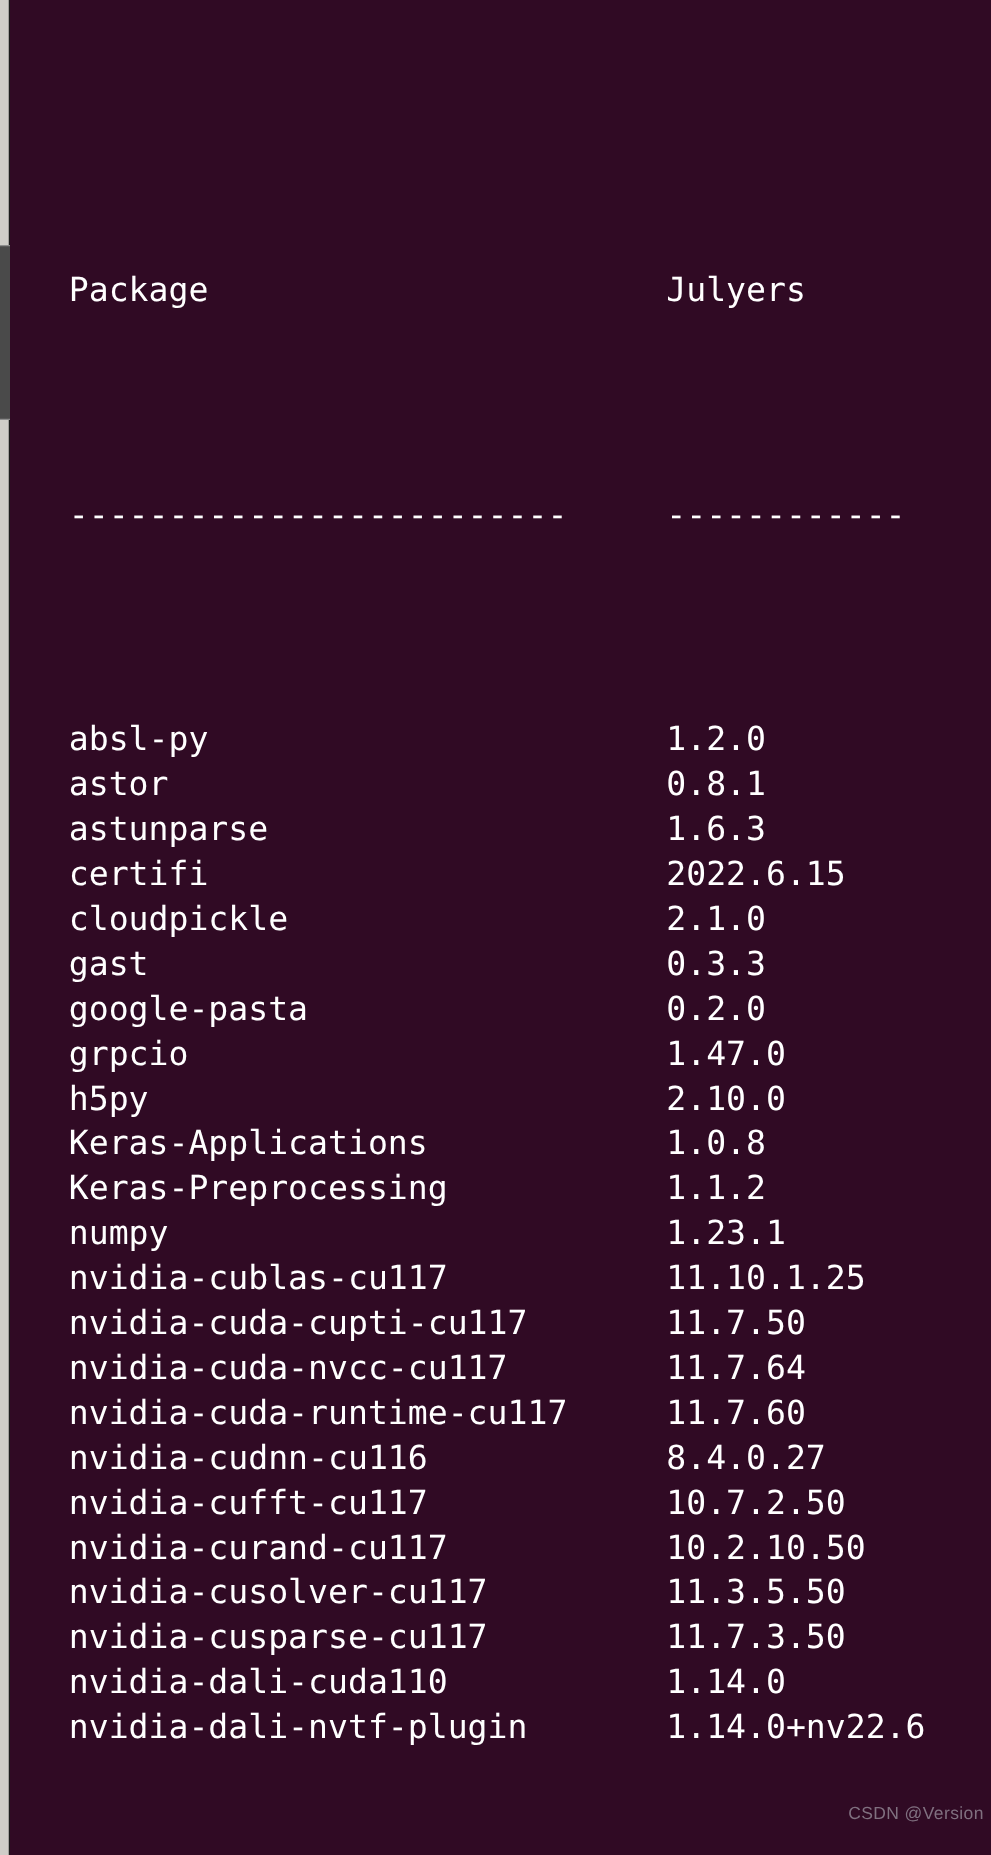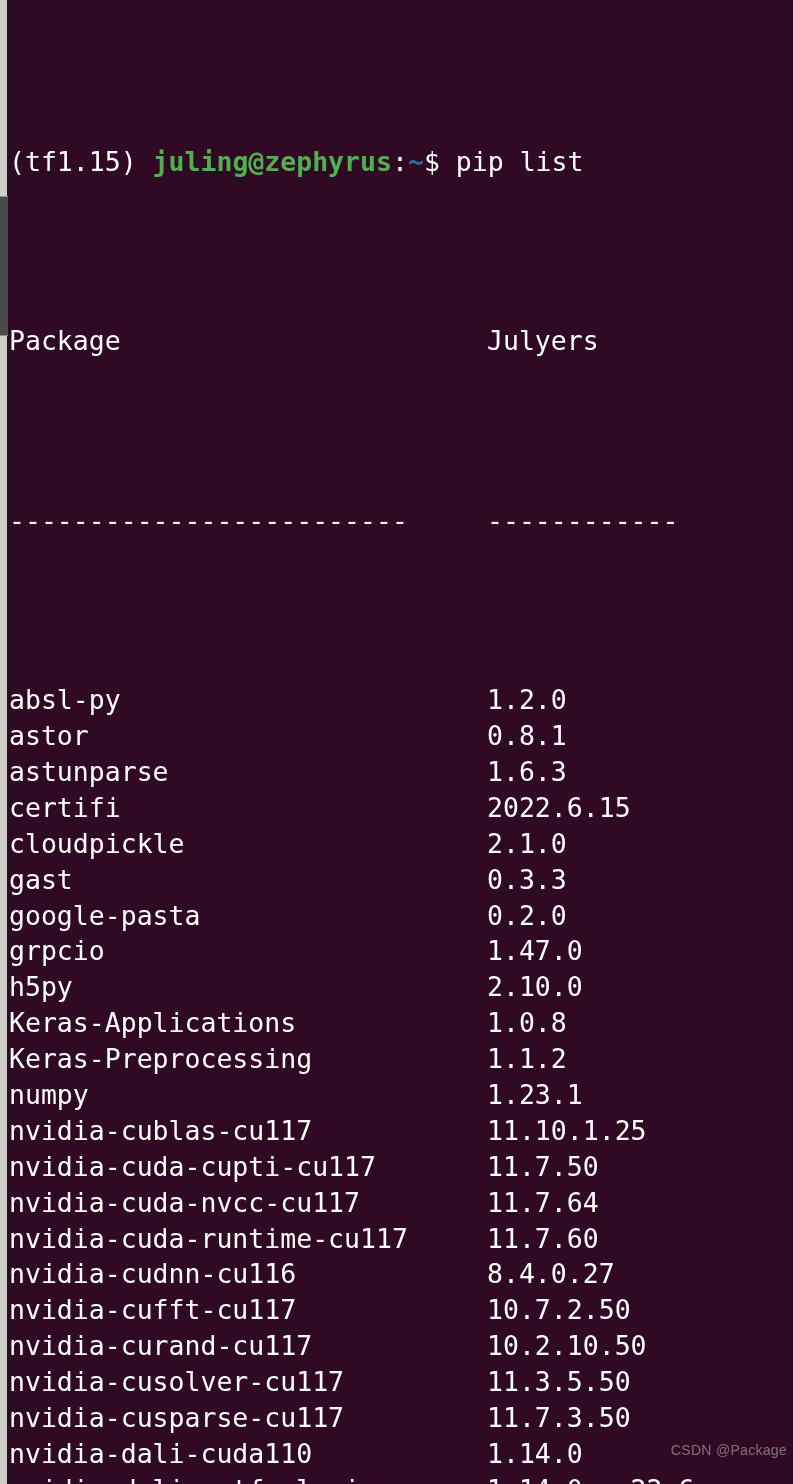--- a/index.html
+++ b/index.html
@@ -62,20 +62,21 @@
   .row {
     display: flex;
     height: 35.9px;
     align-items: flex-start;
   }
   .col-pkg {
     width: 478px;
     flex: 0 0 478px;
     white-space: pre;
     overflow: visible;
+    padding-left: 46px;
   }
   .col-ver {
     white-space: pre;
   }
 
   .c-white  { color: #ffffff; }
   .c-green  { color: #4fb04f; font-weight: bold; }
   .c-blue   { color: #3465a4; font-weight: bold; }
 
   
@@ -96,21 +97,20 @@
 
 <div id="screen">
 
   <div id="scrollbar">
     <div id="scrollbar-thumb"></div>
   </div>
 
   <div id="term">
 
     
-    <div class="line"><span class="c-white">(tf1.15)</span><span class="c-white"> </span><span class="c-green">juling@zephyrus</span><span class="c-white">:</span><span class="c-blue">~</span><span class="c-white">$</span><span class="c-white"> </span><span class="c-white">pip list</span></div>
 
     
     <div class="row">
       <span class="col-pkg">Package</span>
       <span class="col-ver">Julyers</span>
     </div>
 
     
     <div class="row">
       <span class="col-pkg">-------------------------</span>
@@ -118,15 +118,15 @@
     </div>
 
     
     <div id="rows"><div class="row"><span class="col-pkg">absl-py</span><span class="col-ver">1.2.0</span></div><div class="row"><span class="col-pkg">astor</span><span class="col-ver">0.8.1</span></div><div class="row"><span class="col-pkg">astunparse</span><span class="col-ver">1.6.3</span></div><div class="row"><span class="col-pkg">certifi</span><span class="col-ver">2022.6.15</span></div><div class="row"><span class="col-pkg">cloudpickle</span><span class="col-ver">2.1.0</span></div><div class="row"><span class="col-pkg">gast</span><span class="col-ver">0.3.3</span></div><div class="row"><span class="col-pkg">google-pasta</span><span class="col-ver">0.2.0</span></div><div class="row"><span class="col-pkg">grpcio</span><span class="col-ver">1.47.0</span></div><div class="row"><span class="col-pkg">h5py</span><span class="col-ver">2.10.0</span></div><div class="row"><span class="col-pkg">Keras-Applications</span><span class="col-ver">1.0.8</span></div><div class="row"><span class="col-pkg">Keras-Preprocessing</span><span class="col-ver">1.1.2</span></div><div class="row"><span class="col-pkg">numpy</span><span class="col-ver">1.23.1</span></div><div class="row"><span class="col-pkg">nvidia-cublas-cu117</span><span class="col-ver">11.10.1.25</span></div><div class="row"><span class="col-pkg">nvidia-cuda-cupti-cu117</span><span class="col-ver">11.7.50</span></div><div class="row"><span class="col-pkg">nvidia-cuda-nvcc-cu117</span><span class="col-ver">11.7.64</span></div><div class="row"><span class="col-pkg">nvidia-cuda-runtime-cu117</span><span class="col-ver">11.7.60</span></div><div class="row"><span class="col-pkg">nvidia-cudnn-cu116</span><span class="col-ver">8.4.0.27</span></div><div class="row"><span class="col-pkg">nvidia-cufft-cu117</span><span class="col-ver">10.7.2.50</span></div><div class="row"><span class="col-pkg">nvidia-curand-cu117</span><span class="col-ver">10.2.10.50</span></div><div class="row"><span class="col-pkg">nvidia-cusolver-cu117</span><span class="col-ver">11.3.5.50</span></div><div class="row"><span class="col-pkg">nvidia-cusparse-cu117</span><span class="col-ver">11.7.3.50</span></div><div class="row"><span class="col-pkg">nvidia-dali-cuda110</span><span class="col-ver">1.14.0</span></div><div class="row"><span class="col-pkg">nvidia-dali-nvtf-plugin</span><span class="col-ver">1.14.0+nv22.6</span></div></div>
 
     
     
 
   </div>
 
-  <div id="watermark">CSDN @Package</div>
+  <div id="watermark">CSDN @Version</div>
 
 </div>
 
 </body></html>

